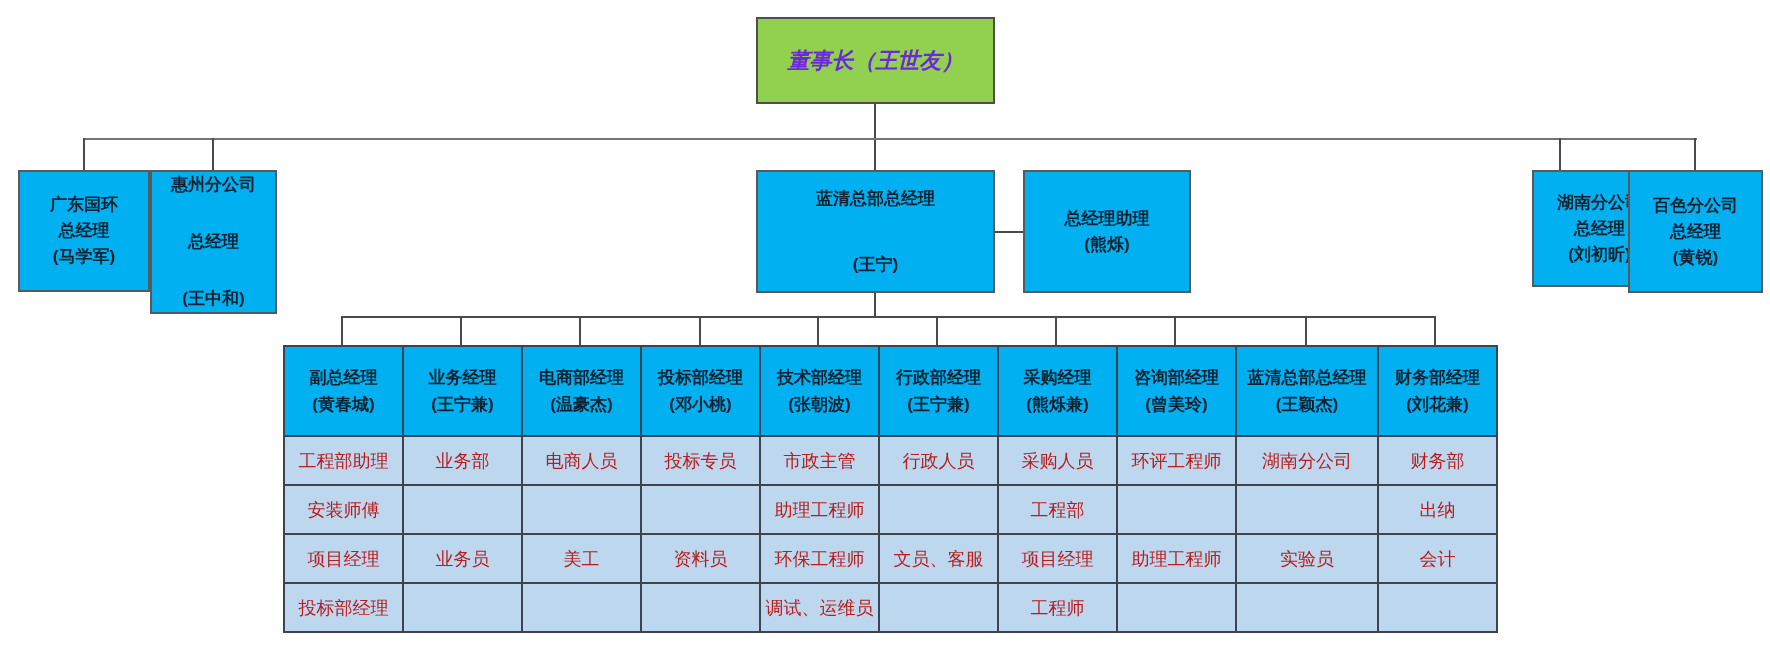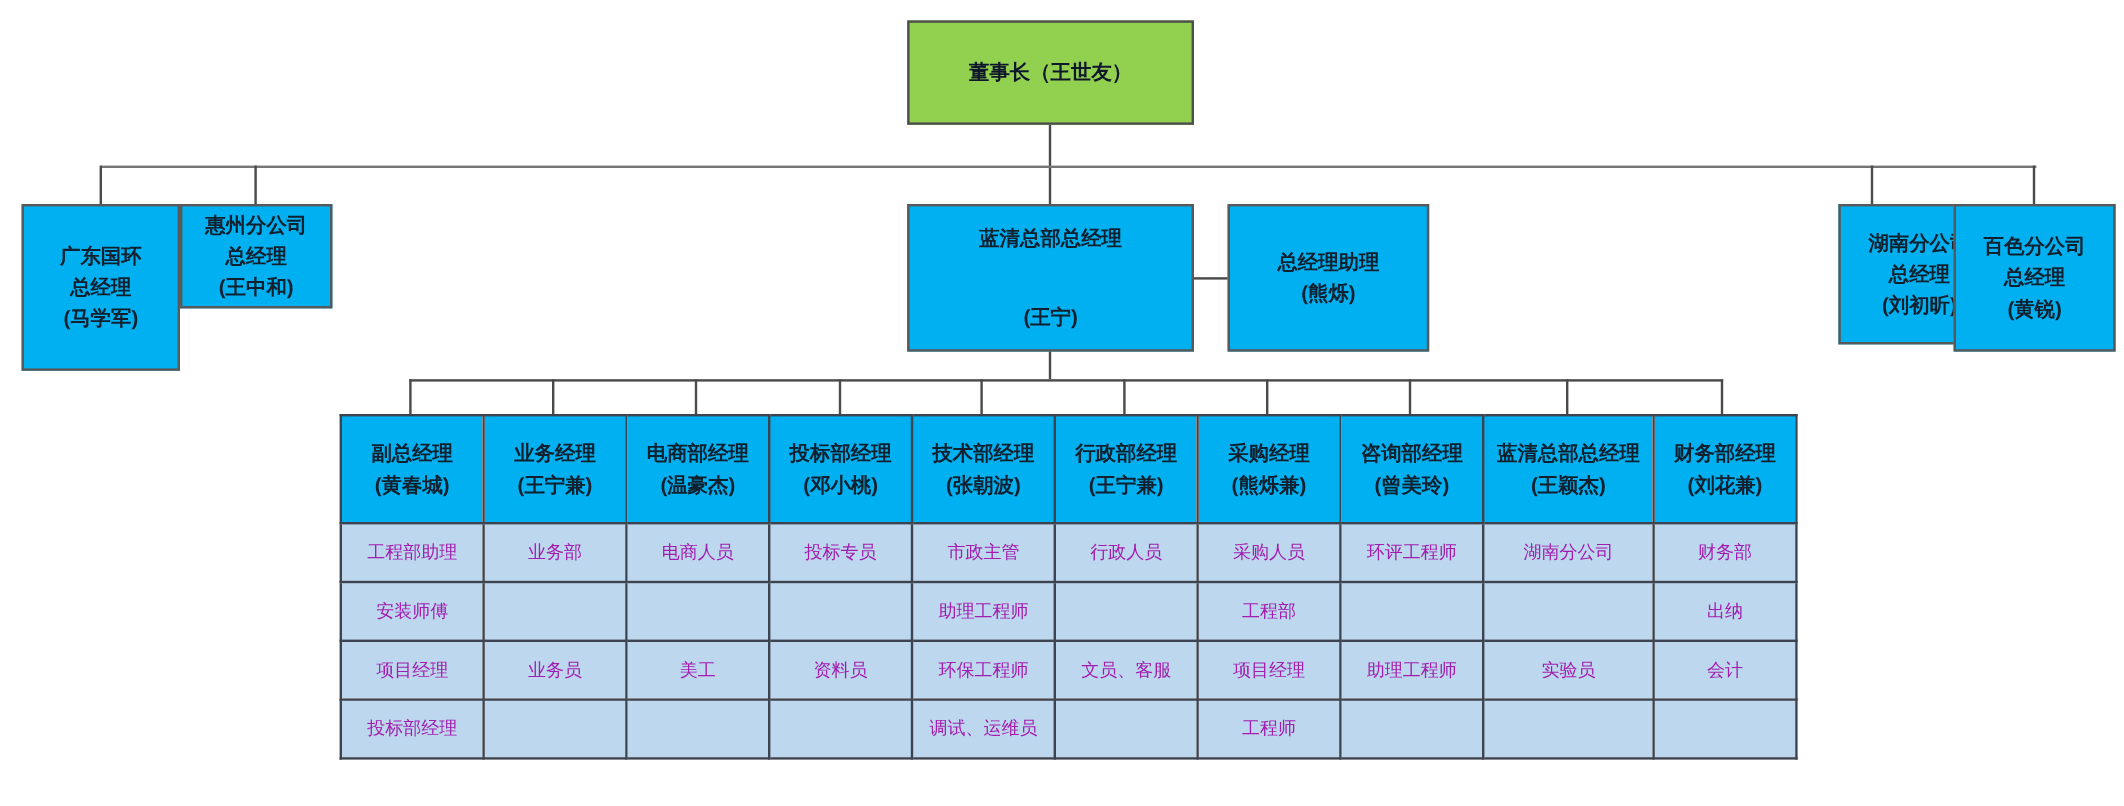--- a/index.html
+++ b/index.html
@@ -21,21 +21,21 @@
     position:absolute;
     box-sizing:border-box;
     border:2px solid #595959;
     display:flex;
     flex-direction:column;
     align-items:center;
     justify-content:center;
     text-align:center;
     font-weight:600;
   }
-  .node.green{background:#92D050;border-color:#4e4e4e;font-size:17px;color:#0f172a;}
+  .node.green{background:#92D050;border-color:#4e4e4e;font-size:22px;color:#6d28d9;font-style:italic;}
   .node.cyan{background:#00B0F0;font-size:17px;line-height:26px;color:#10202e;}
   
   table.org{
     position:absolute;
     left:283px;top:345px;
     border-collapse:collapse;
     table-layout:fixed;
   }
   table.org th, table.org td{
     box-sizing:border-box;
@@ -49,49 +49,49 @@
     background:#00B0F0;
     height:90px;
     font-size:17px;
     font-weight:600;
     color:#10202e;
     line-height:27px;
   }
   table.org td{
     background:#BDD7EE;
     height:49px;
-    font-size:15px;
+    font-size:18px;
     font-weight:500;
-    color:#a21caf;
+    color:#b91c1c;
   }
   .w-norm{width:119px;margin-left:46px;}
   .w-wide{width:142px;}
 </style>
 </head>
 <body>
 
 <div id="stage">
 
   <div class="node green" style="left:756px;top:17px;width:239px;height:87px;">
     <span>董事长（王世友）</span>
   </div>
 
   <div class="vline thin" style="left:874px;top:104px;height:66px;"></div>
   <div class="hline" style="left:84px;top:138px;width:1613px;"></div>
   <div class="vline thin" style="left:83px;top:138px;height:32px;"></div>
   <div class="vline thin" style="left:212px;top:138px;height:32px;"></div>
   <div class="vline thin" style="left:1559px;top:138px;height:32px;"></div>
   <div class="vline thin" style="left:1694px;top:138px;height:32px;"></div>
 
-  <div class="node cyan" style="left:18px;top:170px;width:132px;height:139px;">
+  <div class="node cyan" style="left:18px;top:170px;width:132px;height:122px;">
     <span>广东国环</span>
     <span>总经理</span>
     <span>(马学军)</span>
   </div>
-  <div class="node cyan" style="left:150px;top:170px;width:127px;height:87px;">
+  <div class="node cyan" style="left:150px;top:170px;width:127px;height:144px;justify-content:space-between;">
     <span>惠州分公司</span>
     <span>总经理</span>
     <span>(王中和)</span>
   </div>
   <div class="node cyan" style="left:756px;top:170px;width:239px;height:123px;gap:40px;">
     <span>蓝清总部总经理</span>
     <span>(王宁)</span>
   </div>
   <div class="node cyan" style="left:1023px;top:170px;width:168px;height:123px;">
     <span>总经理助理</span>

